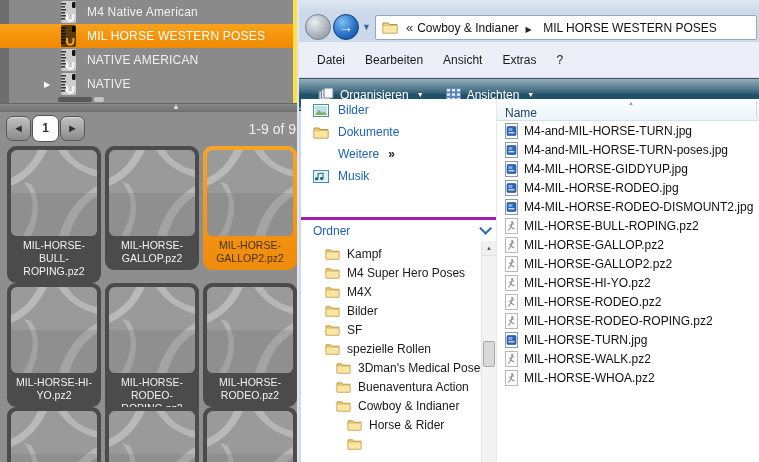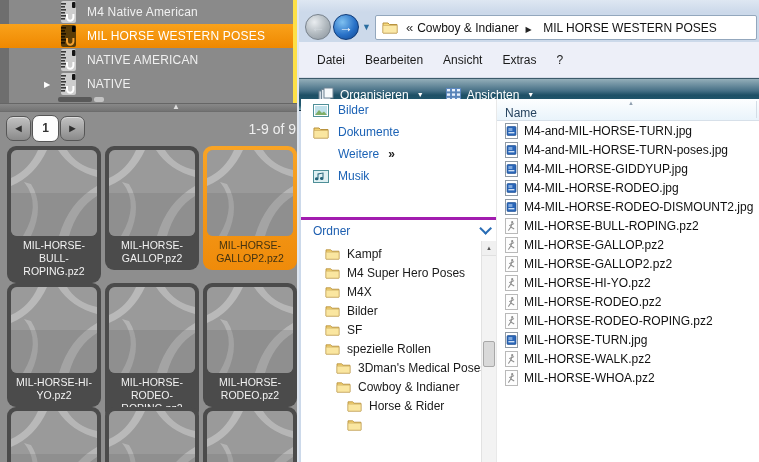--- a/index.html
+++ b/index.html
@@ -486,20 +486,27 @@
             </div>
 
             <div class="tree-row" style="--ind: 1;">
               <svg width="15" height="12" viewBox="0 0 16 13">
                 <path d="M1 2 h5 l1.5 1.5 H15 v8.5 H1 Z" fill="#f1cf6e" stroke="#b8923e"></path>
                 <path d="M1 4.5 h14 v7.5 H1 Z" fill="#fae6a0" stroke="#c9a860" stroke-width="0.6"></path>
               </svg>
               <span>3Dman's Medical Poses</span>
             </div>
 
+            <div class="tree-row" style="--ind: 1;">
+              <svg width="15" height="12" viewBox="0 0 16 13">
+                <path d="M1 2 h5 l1.5 1.5 H15 v8.5 H1 Z" fill="#f1cf6e" stroke="#b8923e"></path>
+                <path d="M1 4.5 h14 v7.5 H1 Z" fill="#fae6a0" stroke="#c9a860" stroke-width="0.6"></path>
+              </svg>
+              <span>Buenaventura Action</span>
+            </div>
 
             <div class="tree-row" style="--ind: 1;">
               <svg width="15" height="12" viewBox="0 0 16 13">
                 <path d="M1 2 h5 l1.5 1.5 H15 v8.5 H1 Z" fill="#f1cf6e" stroke="#b8923e"></path>
                 <path d="M1 4.5 h14 v7.5 H1 Z" fill="#fae6a0" stroke="#c9a860" stroke-width="0.6"></path>
               </svg>
               <span>Cowboy &amp; Indianer</span>
             </div>
 
             <div class="tree-row" style="--ind: 2;">

